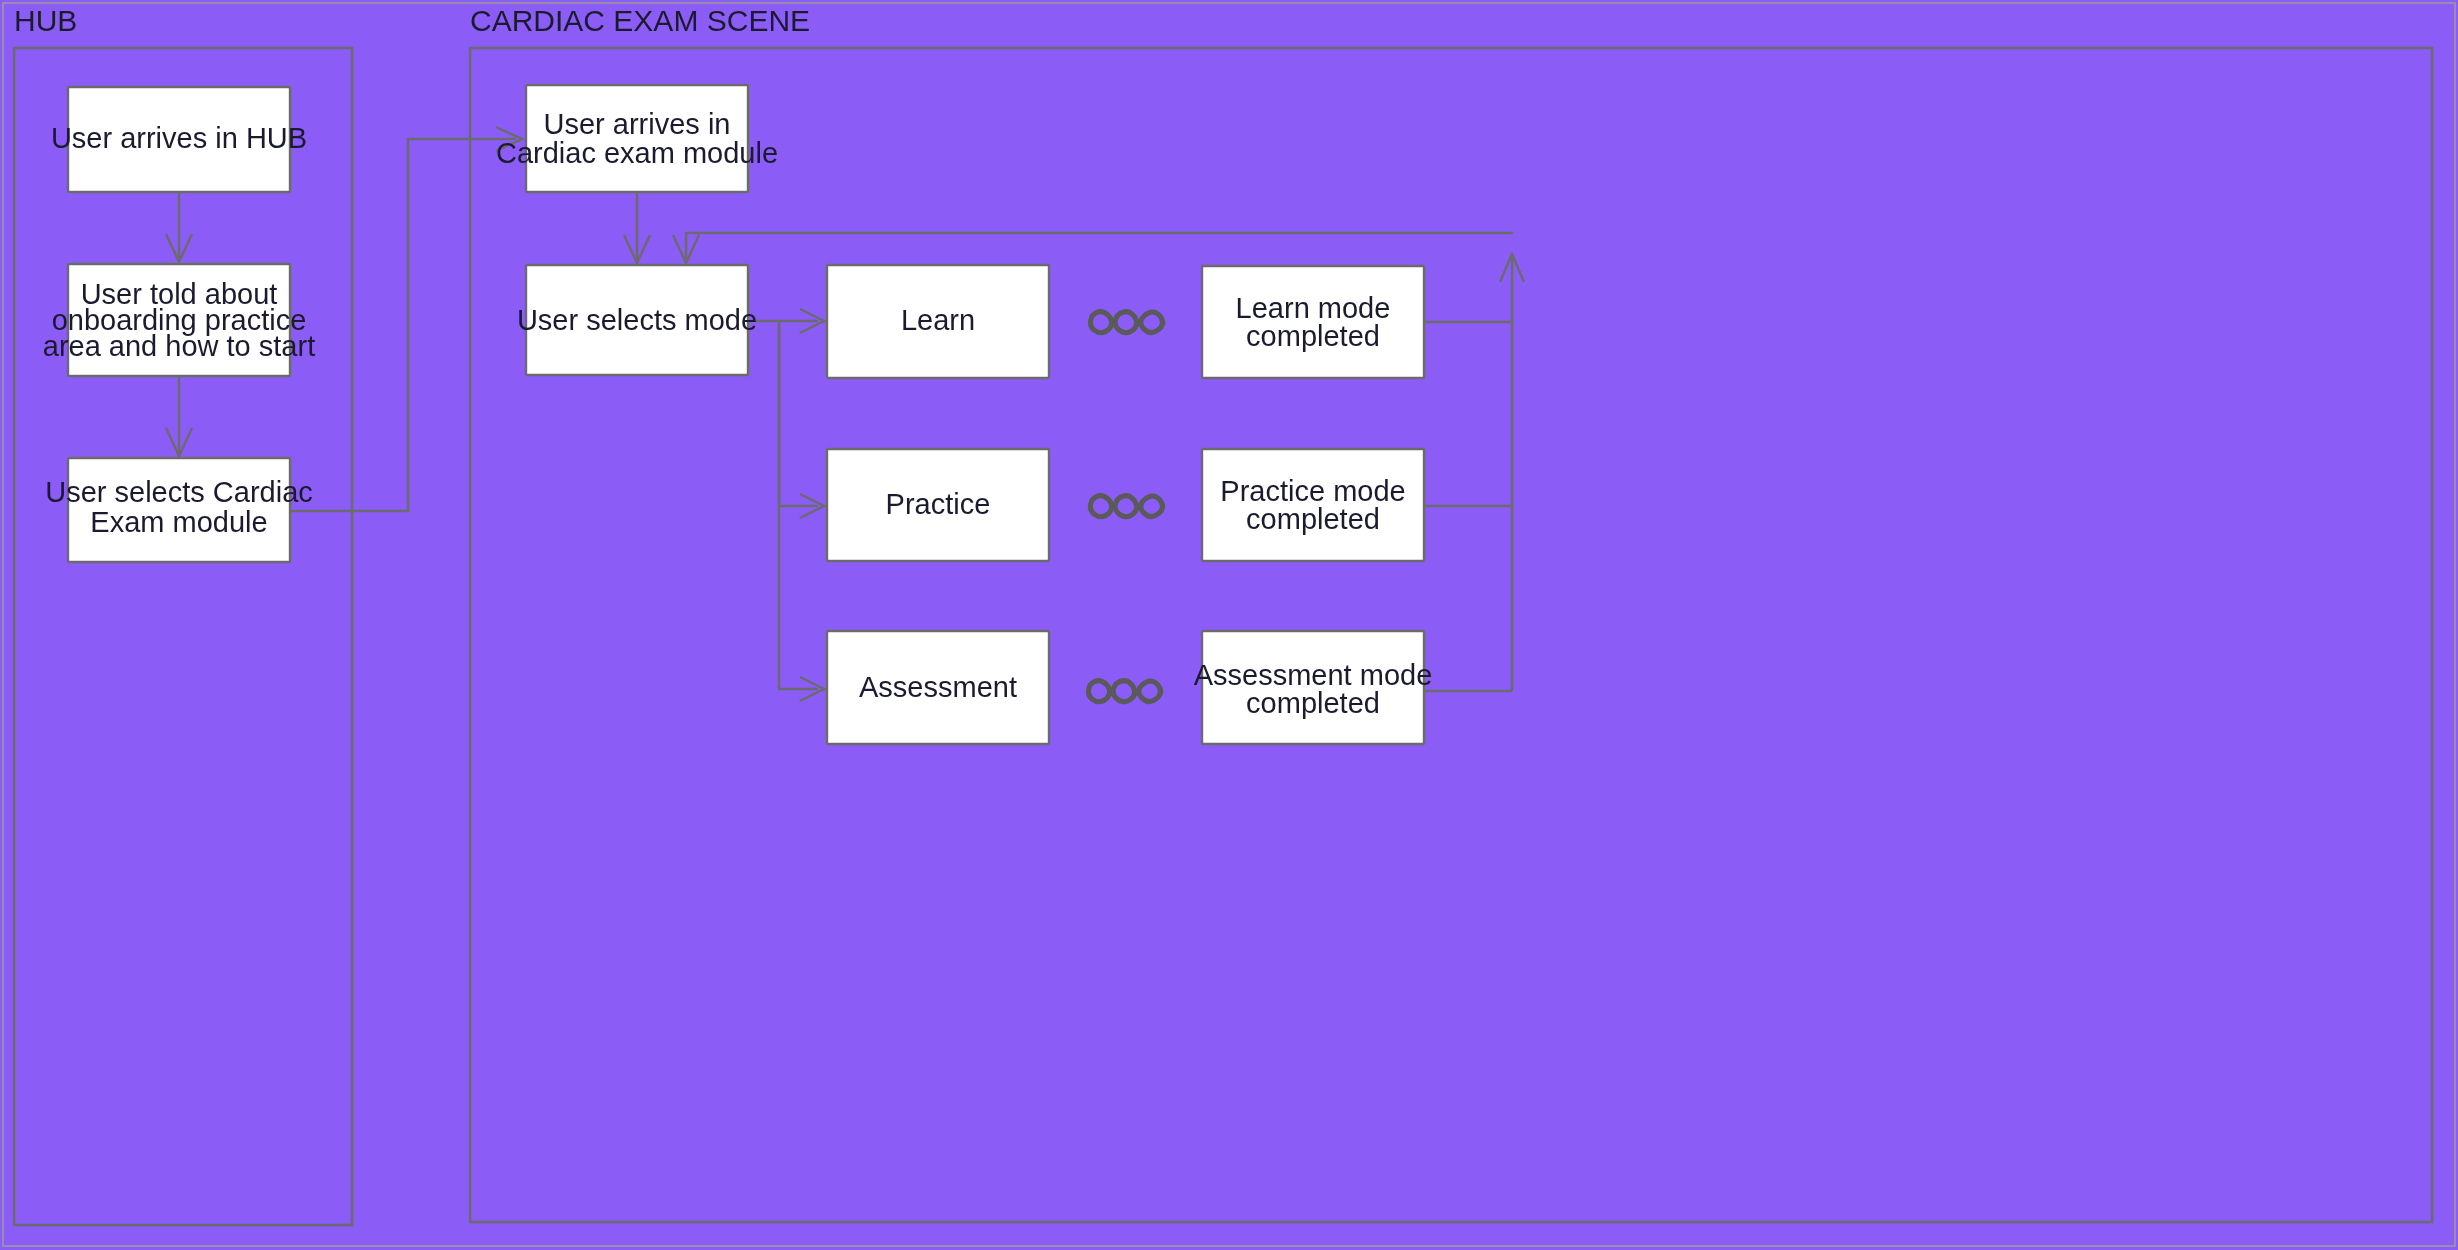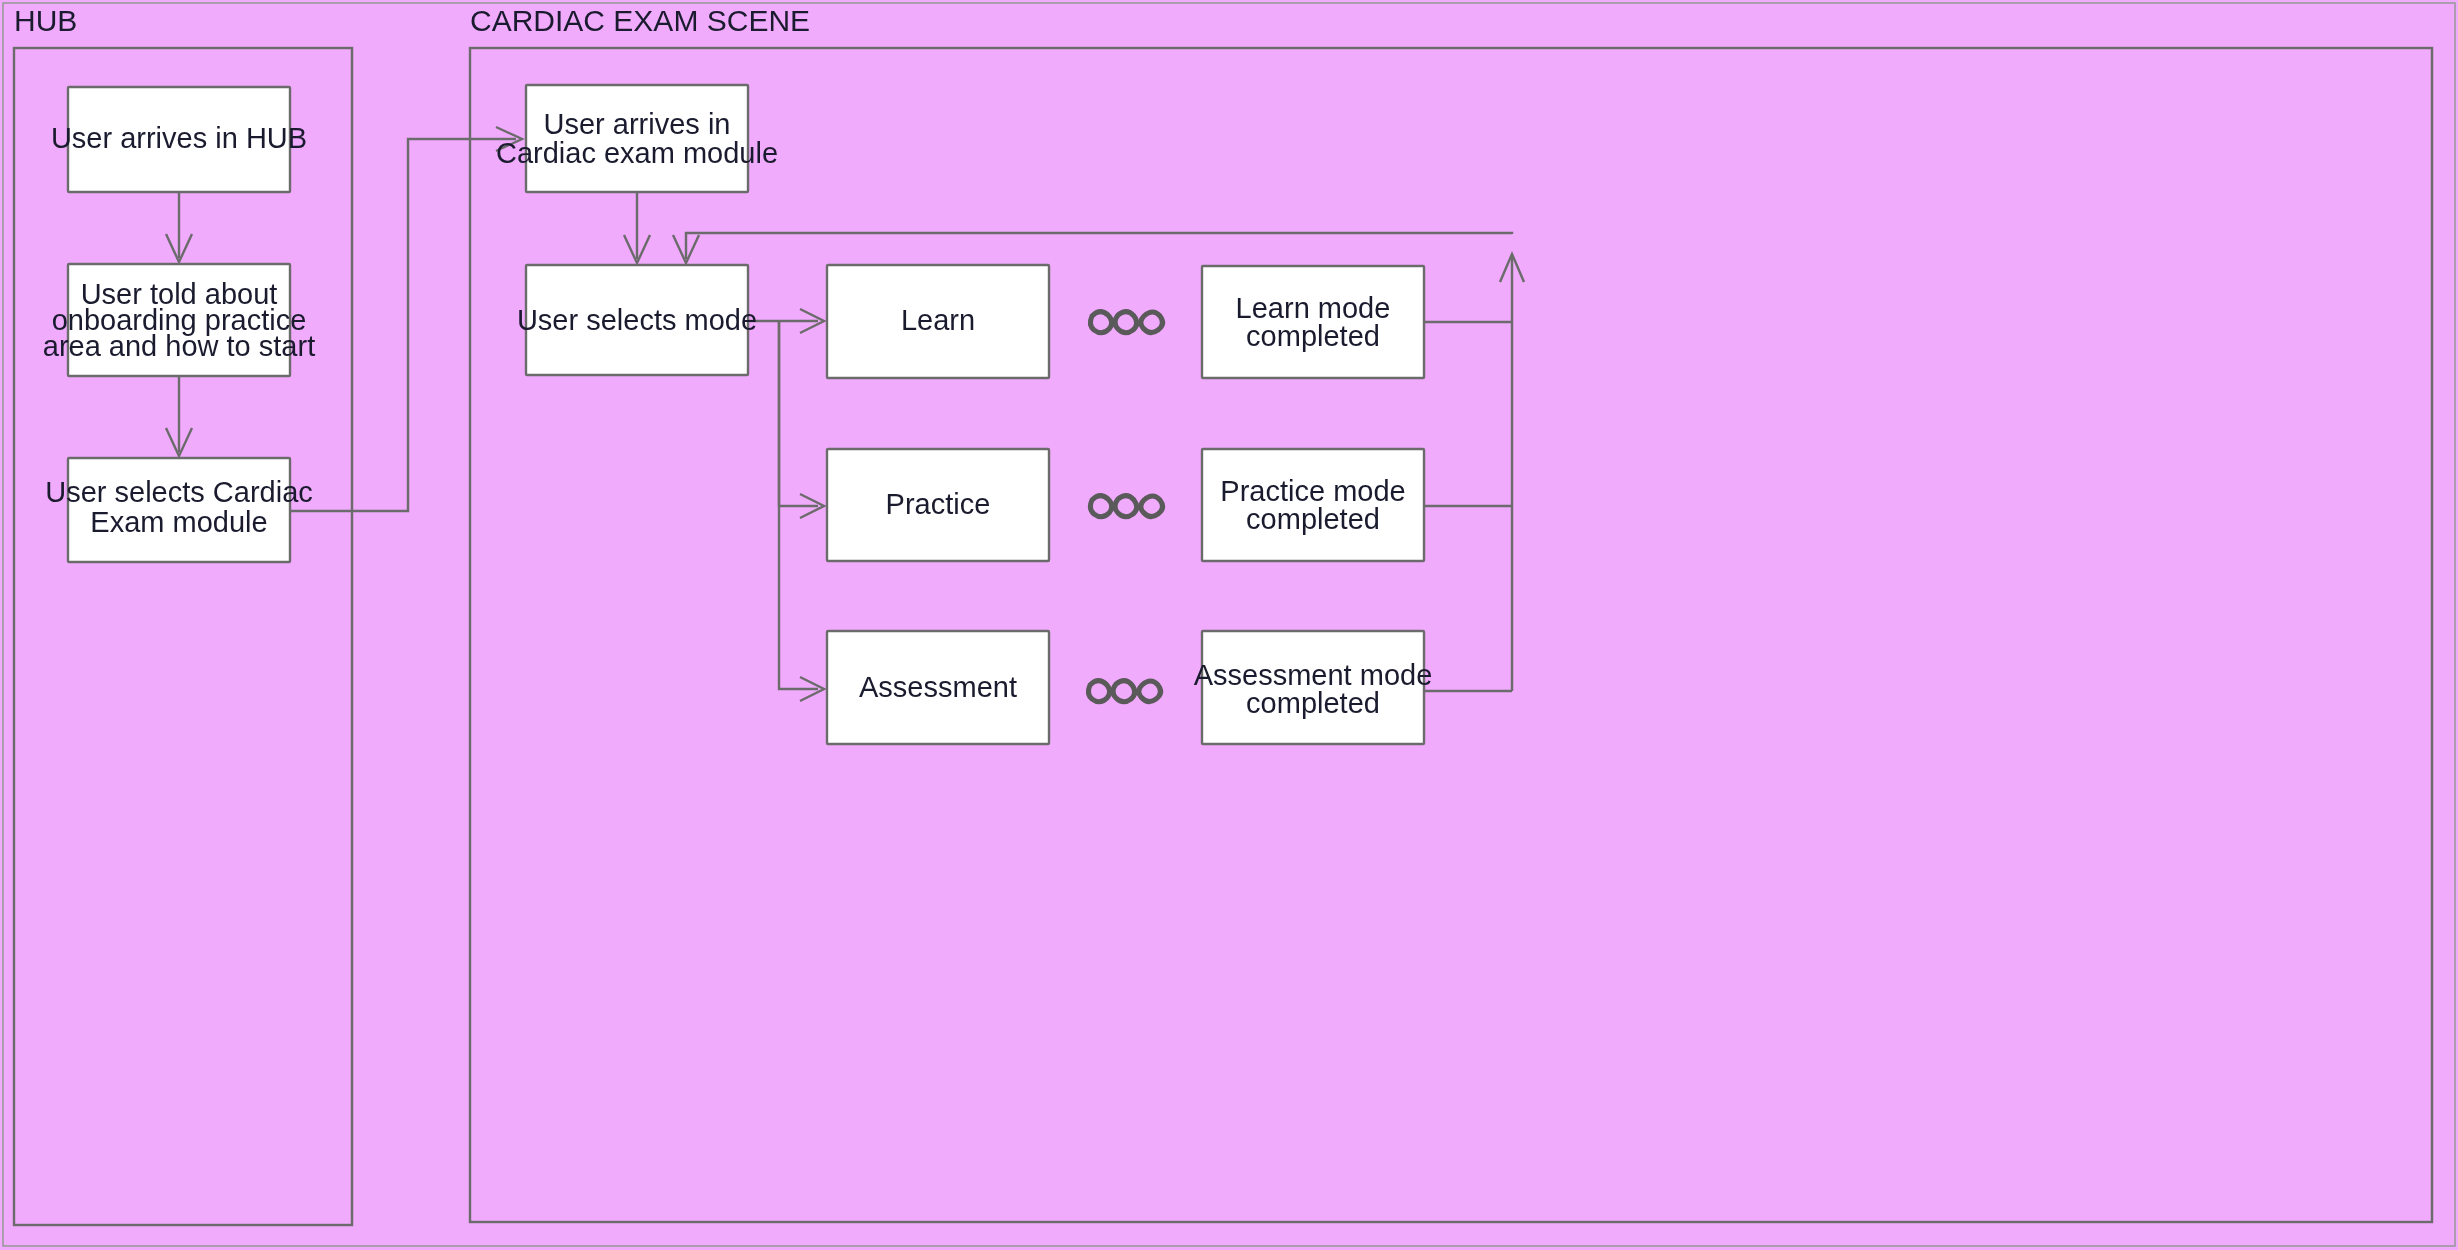--- a/index.html
+++ b/index.html
@@ -7,21 +7,21 @@
     padding: 0;
     background: #ffffff;
   }
   body {
     font-family: "Liberation Sans", sans-serif;
   }
   #canvas {
     position: relative;
     width: 2458px;
     height: 1250px;
-    background: #f0abfc;
+    background: #8b5cf6;
     overflow: hidden;
   }
   #flow-svg {
     position: absolute;
     top: 0;
     left: 0;
     width: 2458px;
     height: 1250px;
   }
   .group-title {

